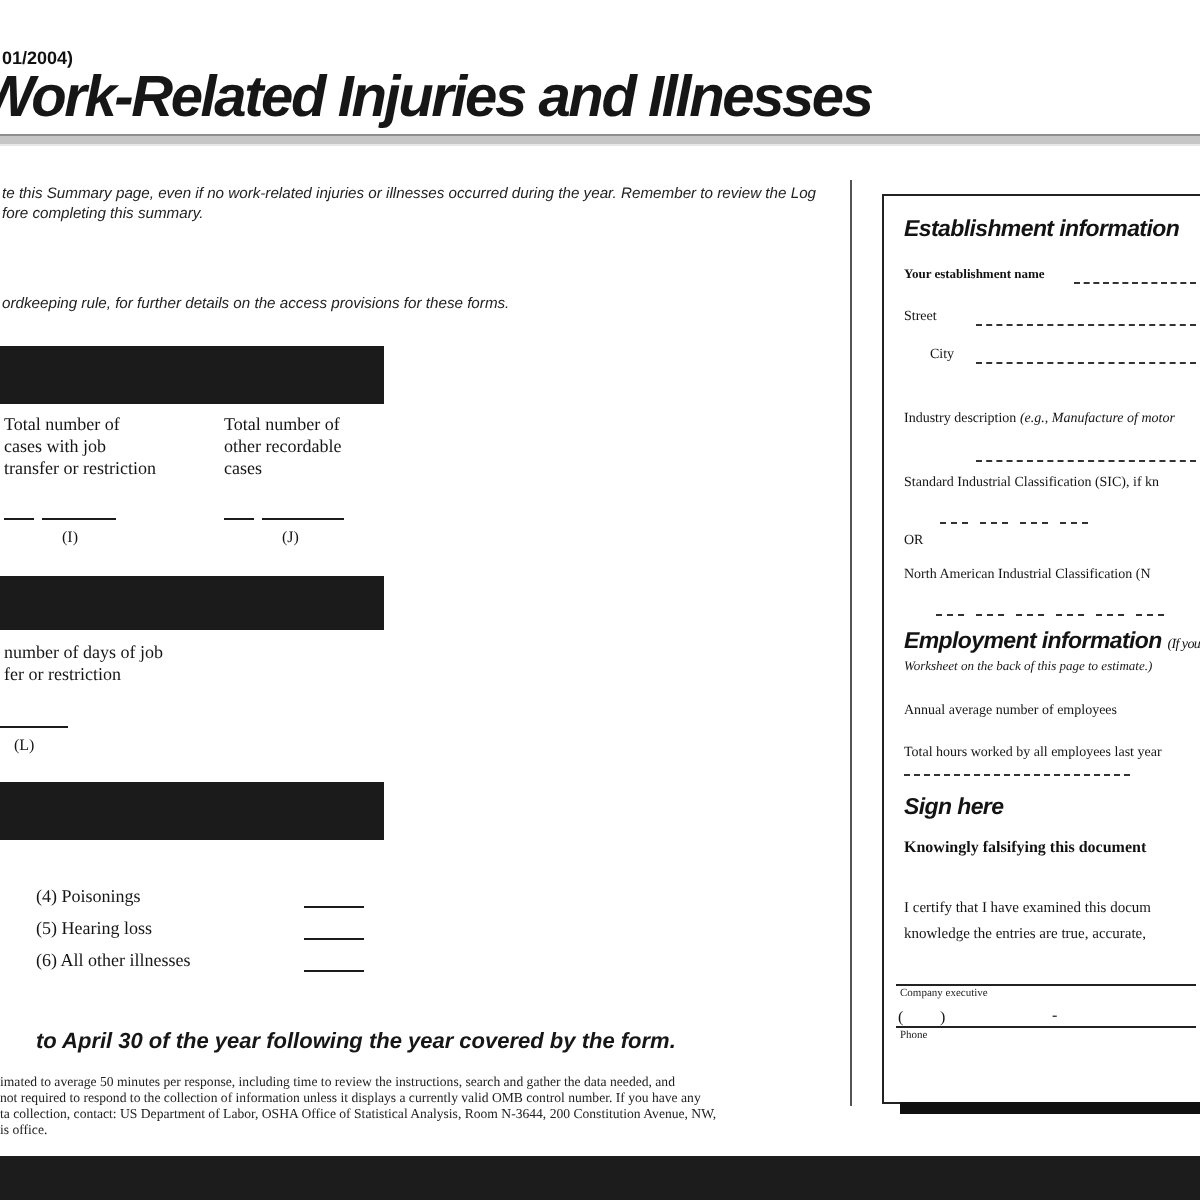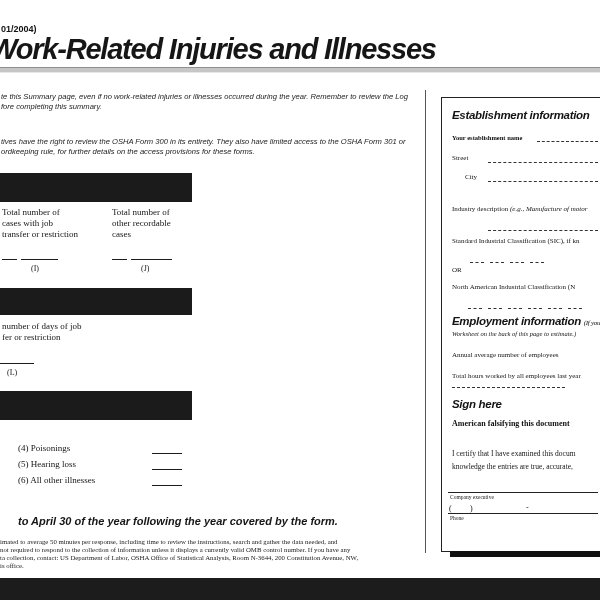--- a/index.html
+++ b/index.html
@@ -62,21 +62,20 @@
 
 <div class="abs rev" style="left:1px;top:24px;">01/2004)</div>
 
 <div class="abs title nowrap" style="left:-10px;top:33px;">Work-Related Injuries and Illnesses</div>
 
 <div class="abs title-rule" style="left:0;top:67px;width:600px;height:4px;"></div>
 
 <div class="abs clip-left" style="left:0;top:91px;height:70px;">
   <div class="abs intro-line" style="left:1px;top:1px;">te this Summary page, even if no work-related injuries or illnesses occurred during the year. Remember to review the Log</div>
   <div class="abs intro-line" style="left:1px;top:11px;">fore completing this summary.</div>
-  <div class="abs intro-line" style="left:1px;top:46px;">tives have the right to review the OSHA Form 300 in its entirety. They also have limited access to the OSHA Form 301 or</div>
   <div class="abs intro-line" style="left:1px;top:56px;">ordkeeping rule, for further details on the access provisions for these forms.</div>
 </div>
 
 <div class="abs vrule" style="left:425px;top:90px;height:463px;"></div>
 
 <div class="abs black-bar" style="left:0;top:173px;width:192px;height:29px;"></div>
 
 <div class="abs" style="left:2px;top:207px;">
   <div class="cell-label">Total number of</div>
   <div class="cell-label">cases with job</div>
@@ -157,21 +156,21 @@
 </div>
 
 <div class="abs panel-heading" style="left:452px;top:315px;"><span>Employment information </span><span class="hsuffix">(If you d</span></div>
 <div class="abs field-label italic" style="left:452px;top:330px;font-size:6.5px;">Worksheet on the back of this page to estimate.)</div>
 
 <div class="abs field-label" style="left:452px;top:351px;">Annual average number of employees</div>
 <div class="abs field-label" style="left:452px;top:372px;">Total hours worked by all employees last year</div>
 <span class="abs fill-dashed" style="left:452px;top:381px;width:113px;height:6px;"></span>
 
 <div class="abs panel-heading" style="left:452px;top:398px;">Sign here</div>
-<div class="abs warn" style="left:452px;top:419px;">American falsifying this document</div>
+<div class="abs warn" style="left:452px;top:419px;">Knowingly falsifying this document</div>
 <div class="abs certify" style="left:452px;top:449px;">I certify that I have examined this docum</div>
 <div class="abs certify" style="left:452px;top:462px;">knowledge the entries are true, accurate,</div>
 
 <span class="abs sig-line" style="left:448px;top:482px;width:150px;height:10px;"></span>
 <div class="abs tiny-label" style="left:450px;top:494px;">Company executive</div>
 
 <span class="abs sig-line" style="left:448px;top:503px;width:150px;height:10px;"></span>
 <span class="abs phone-glyph" style="left:449px;top:504px;">(</span>
 <span class="abs phone-glyph" style="left:470px;top:504px;">)</span>
 <span class="abs phone-glyph" style="left:526px;top:503px;">-</span>

